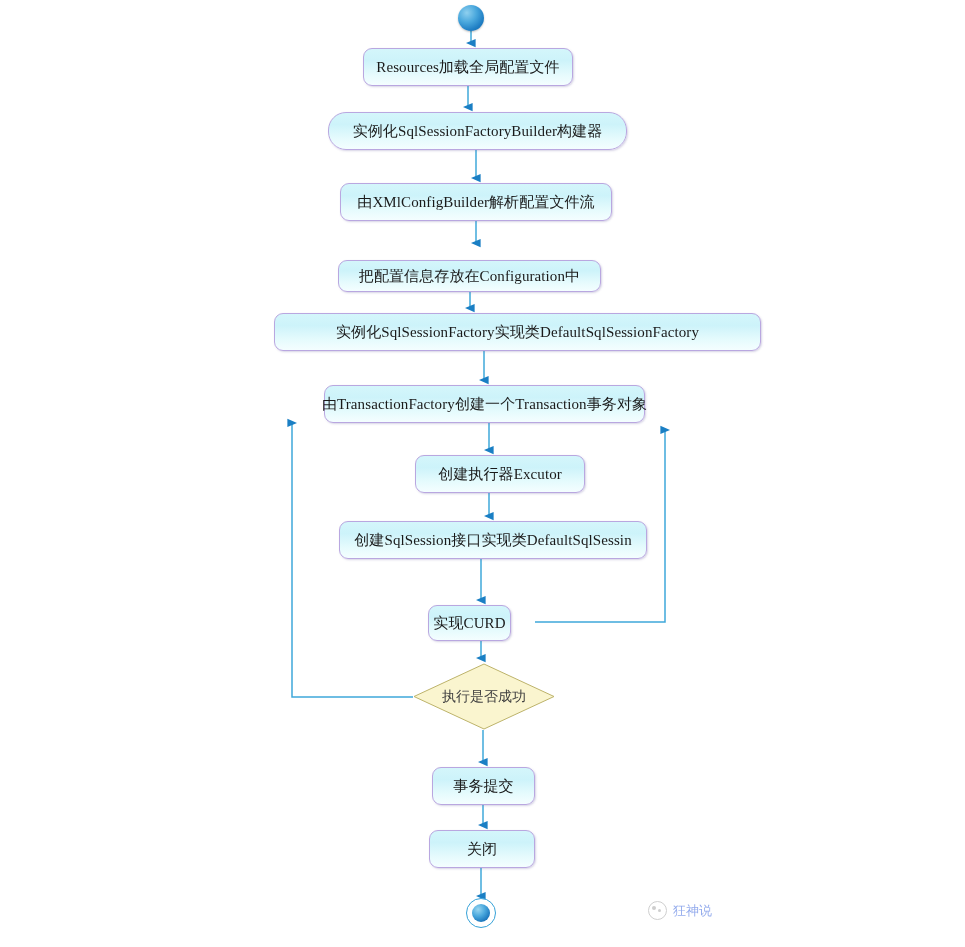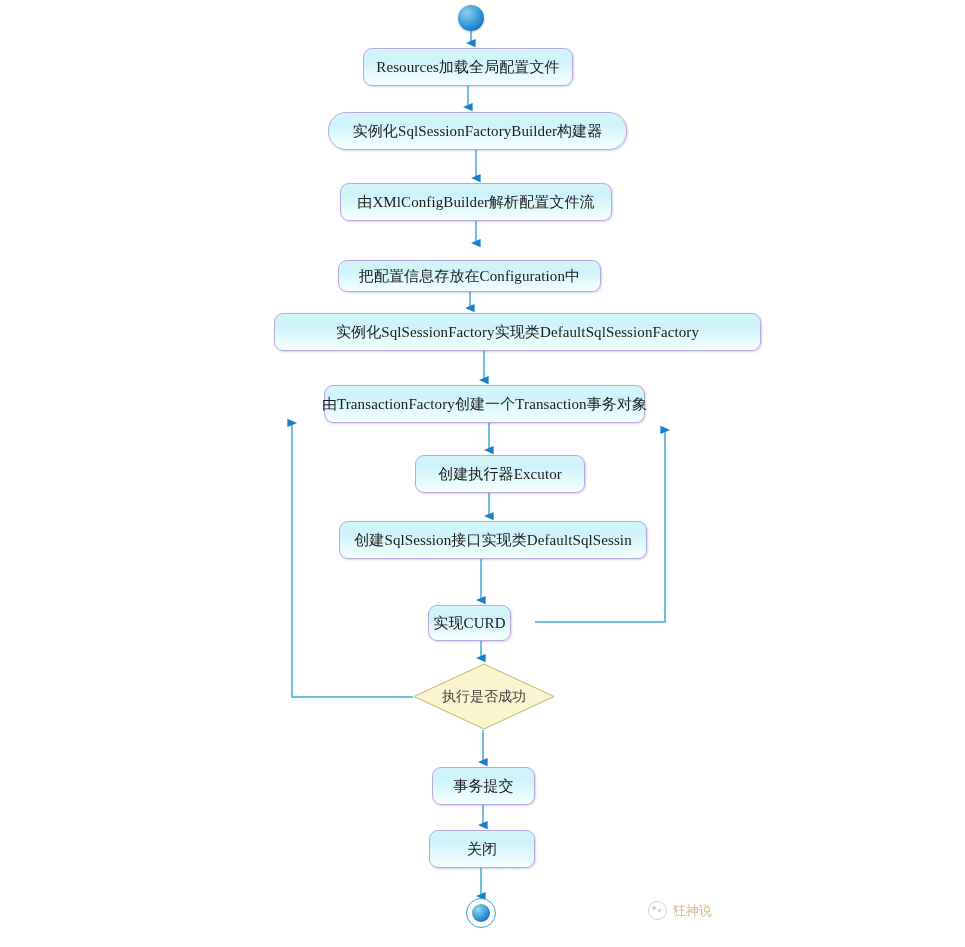--- a/index.html
+++ b/index.html
@@ -117,21 +117,21 @@
     left: 9px;
     top: 7px;
     width: 3px;
     height: 3px;
     border-radius: 50%;
     background: #9a9a9a;
   }
   #watermark .wm-text {
     font-family: Liberation Sans, sans-serif;
     font-size: 13px;
-    color: #a16207;
+    color: #1d4ed8;
     white-space: nowrap;
   }
 </style>
 </head>
 <body>
 
 <div id="canvas">
 
   <svg id="edges" viewBox="0 0 965 947" xmlns="http://www.w3.org/2000/svg">
     <defs>

